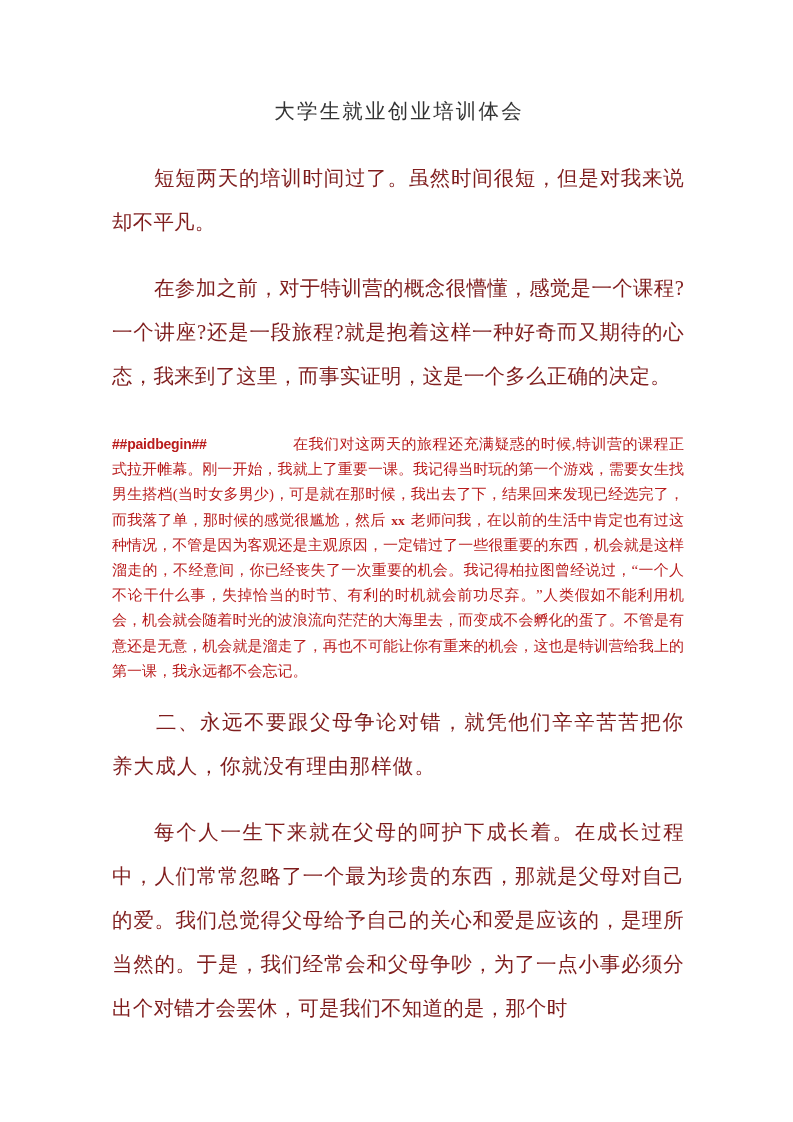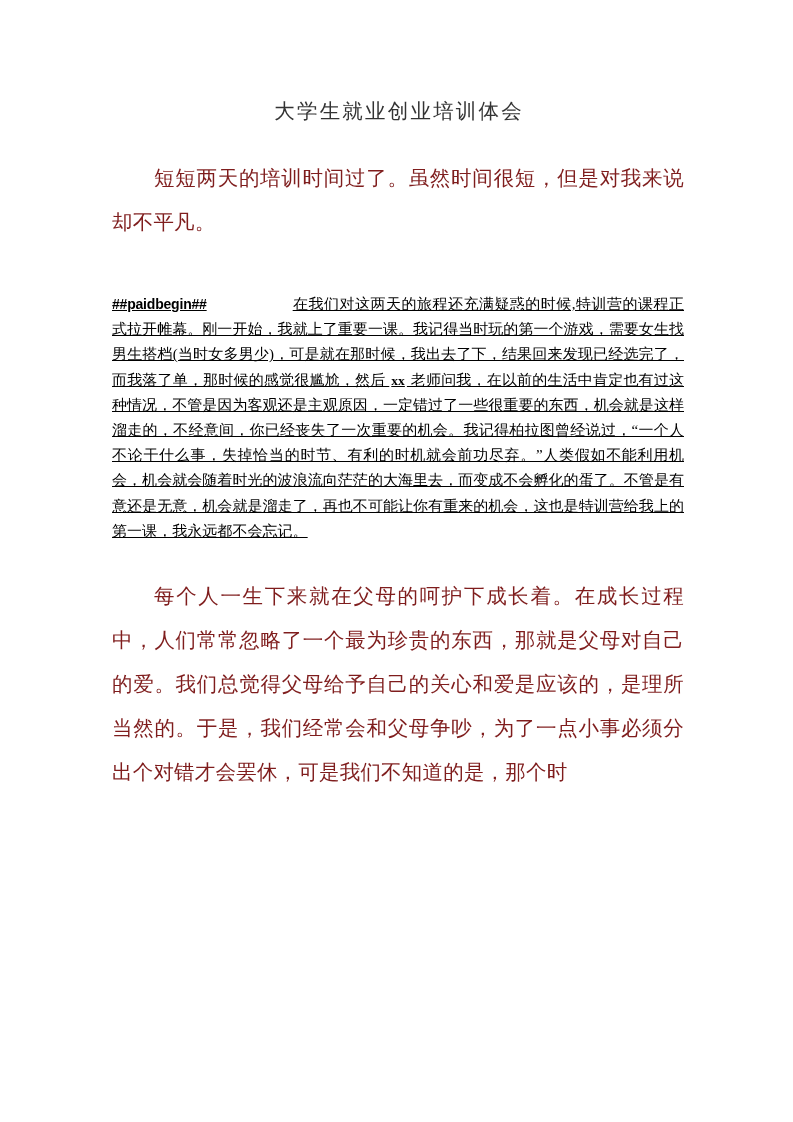--- a/index.html
+++ b/index.html
@@ -66,23 +66,22 @@
 
   
   .small-block {
     font-size: 15px;
     line-height: 25.2px;
     letter-spacing: 0.05px;
     text-align: justify;
     text-justify: inter-character;
     text-indent: 0;
     margin: 12px 0 16px 0;
-    color: #000000;
+    color: #b91c1c;
     word-break: break-all;
-    text-decoration: underline;
   }
 
   .paid-marker {
     font-weight: bold;
     font-family: "Liberation Sans", "DejaVu Sans", sans-serif;
     font-size: 14px;
     letter-spacing: -0.2px;
   }
 
   .paid-gap {
@@ -103,27 +102,29 @@
 
 <div class="page">
   <div class="content">
 
     <h1 class="doc-title">大学生就业创业培训体会</h1>
 
     <p class="para">短短两天的培训时间过了。虽然时间很短，但是对我来说却不平凡。</p>
 
     <div class="spacer-sm"></div>
 
+    <p class="para">在参加之前，对于特训营的概念很懵懂，感觉是一个课程?一个讲座?还是一段旅程?就是抱着这样一种好奇而又期待的心态，我来到了这里，而事实证明，这是一个多么正确的决定。</p>
 
     <div class="spacer-sm"></div>
 
 
     <p class="small-block">
       <span class="paid-marker">##paidbegin##</span><span class="paid-gap"></span><span>在我们对这两天的旅程还充满疑惑的时候,特训营的课程正式拉开帷幕。刚一开始，我就上了重要一课。我记得当时玩的第一个游戏，需要女生找男生搭档(当时女多男少)，可是就在那时候，我出去了下，结果回来发现已经选完了，而我落了单，那时候的感觉很尴尬，然后 </span><span class="inline-xx">xx</span><span> 老师问我，在以前的生活中肯定也有过这种情况，不管是因为客观还是主观原因，一定错过了一些很重要的东西，机会就是这样溜走的，不经意间，你已经丧失了一次重要的机会。我记得柏拉图曾经说过，“一个人不论干什么事，失掉恰当的时节、有利的时机就会前功尽弃。”人类假如不能利用机会，机会就会随着时光的波浪流向茫茫的大海里去，而变成不会孵化的蛋了。不管是有意还是无意，机会就是溜走了，再也不可能让你有重来的机会，这也是特训营给我上的第一课，我永远都不会忘记。</span>
     </p>
 
+    <p class="para heading-para">二、永远不要跟父母争论对错，就凭他们辛辛苦苦把你养大成人，你就没有理由那样做。</p>
 
     <div class="spacer-sm"></div>
 
     <p class="para">每个人一生下来就在父母的呵护下成长着。在成长过程中，人们常常忽略了一个最为珍贵的东西，那就是父母对自己的爱。我们总觉得父母给予自己的关心和爱是应该的，是理所当然的。于是，我们经常会和父母争吵，为了一点小事必须分出个对错才会罢休，可是我们不知道的是，那个时</p>
 
   </div>
 </div>
 
 </body></html>

